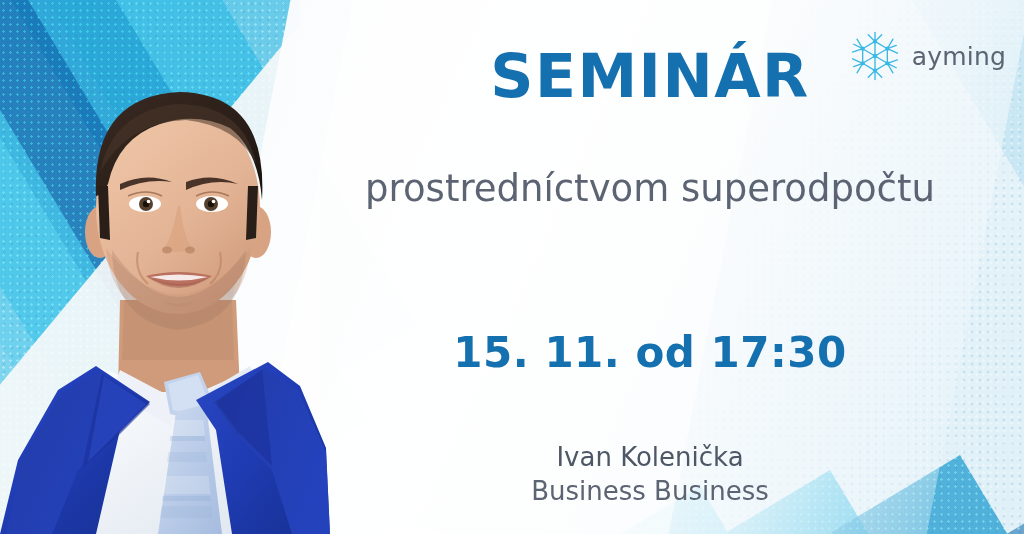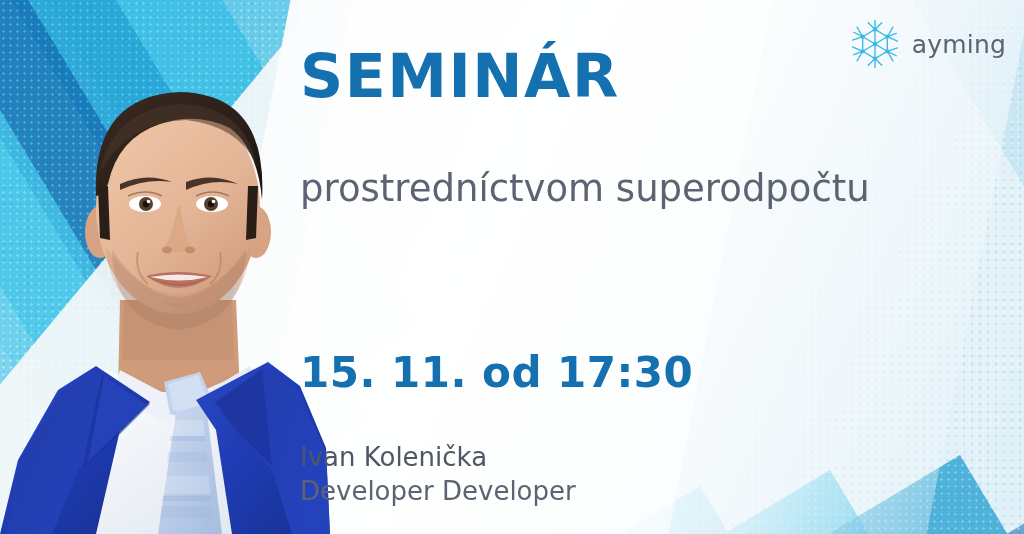--- a/index.html
+++ b/index.html
@@ -125,38 +125,39 @@
   .portrait {
     position: absolute;
     left: 0; top: 0;
     width: 330px; height: 534px;
   }
   .portrait svg { display: block; }
 
   
   .logo {
     position: absolute;
-    right: 18px; top: 16px;
+    right: 18px; top: 28px;
     display: flex;
     align-items: center;
     gap: 9px;
   }
   .logo-mark { width: 56px; height: 56px; display: block; }
   .logo-word {
     font-family: "DejaVu Sans", sans-serif;
     font-size: 25px;
     letter-spacing: 0.2px;
     color: #5a6472;
   }
 
   
   .content {
     position: absolute;
     left: 300px; top: 0;
     width: 700px; height: 534px;
+    text-align: center;
   }
 
   .title {
     position: absolute;
     left: 0; right: 0; top: 46px;
     font-family: "DejaVu Sans", sans-serif;
     font-weight: bold;
     font-size: 60px;
     letter-spacing: 1.5px;
     color: #1570b0;
@@ -169,21 +170,21 @@
     font-family: "DejaVu Sans", sans-serif;
     font-size: 37px;
     line-height: 1.42;
     color: #5c6473;
     font-weight: normal;
   }
   .subtitle .l2 { display: block; }
 
   .datetime {
     position: absolute;
-    left: 0; right: 0; top: 348px;
+    left: 0; right: 0; top: 328px;
     font-family: "DejaVu Sans", sans-serif;
     font-weight: bold;
     font-size: 42px;
     letter-spacing: 0.5px;
     color: #1570b0;
   }
 
   .speaker {
     position: absolute;
     left: 0; right: 0; top: 440px;
@@ -404,18 +405,18 @@
     <div class="title">SEMINÁR</div>
 
     <div class="subtitle">
       <span class="l2">prostredníctvom superodpočtu</span>
     </div>
 
     <div class="datetime">15. 11. od 17:30</div>
 
     <div class="speaker">
       <div class="speaker-name">Ivan Kolenička</div>
-      <div class="speaker-role">Developer Developer</div>
+      <div class="speaker-role">Business Business</div>
     </div>
 
   </div>
 
 </div>
 
 </body></html>

